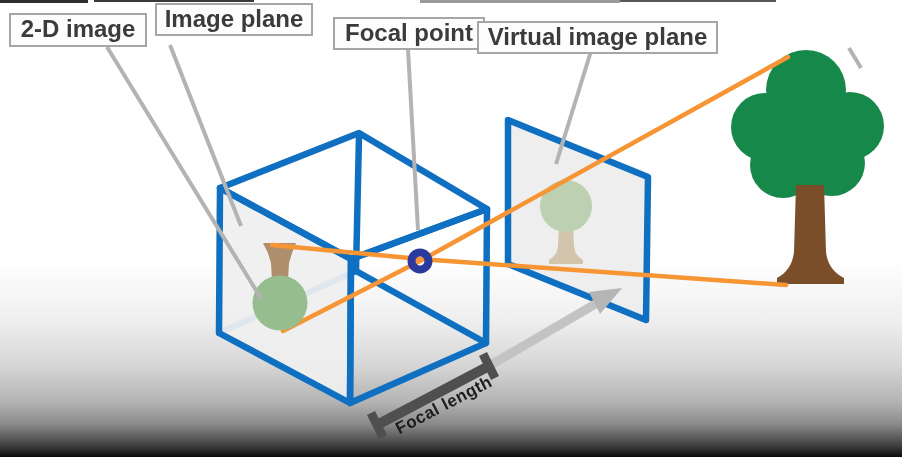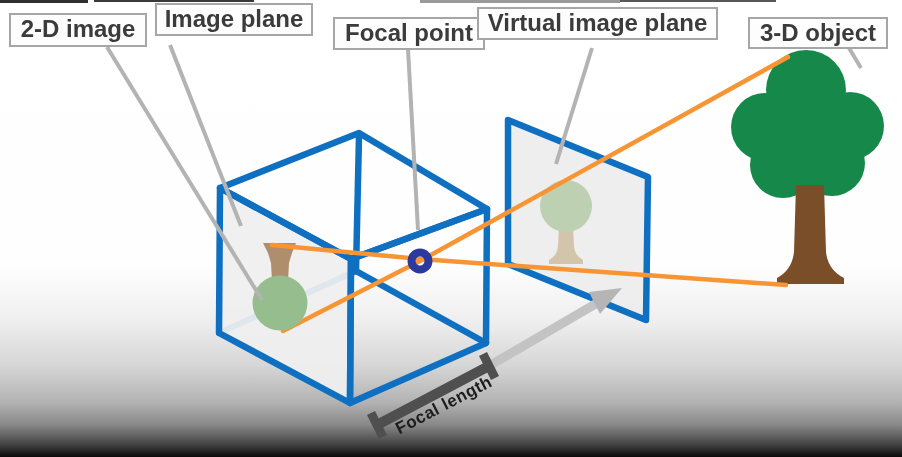--- a/index.html
+++ b/index.html
@@ -82,18 +82,17 @@
     <line x1="489" y1="366" x2="604" y2="299" style="stroke:var(--dim_shaft_light);stroke-width:9;"></line>
     <polygon points="622,288 600,314 589,292" style="fill:var(--arrow_gray);"></polygon>
     <line x1="377" y1="425" x2="489" y2="366" style="stroke:var(--dim_bar_dark);stroke-width:10;"></line>
     <line x1="371" y1="413" x2="383" y2="437" style="stroke:var(--dim_bar_dark);stroke-width:9;"></line>
     <line x1="483" y1="354" x2="495" y2="378" style="stroke:var(--dim_bar_dark);stroke-width:9;"></line>
   </svg>
 
   <div class="callout" style="left:9px;top:13px;width:138px;height:34px;">2-D image</div>
   <div class="callout" style="left:155px;top:3px;width:158px;">Image plane</div>
   <div class="callout" style="left:333px;top:17px;width:152px;">Focal point</div>
-  <div class="callout" style="left:477px;top:7px;width:241px;">Virtual image plane</div>
-  <div class="callout" style="left:748px;top:17px;width:140px;height:32px;line-height:27px;">3-D object</div>
+  <div class="callout" style="left:477px;top:21px;width:241px;">Virtual image plane</div>
 
   <div class="focal-length-text">Focal length</div>
 
 </div>
 
 </body></html>

